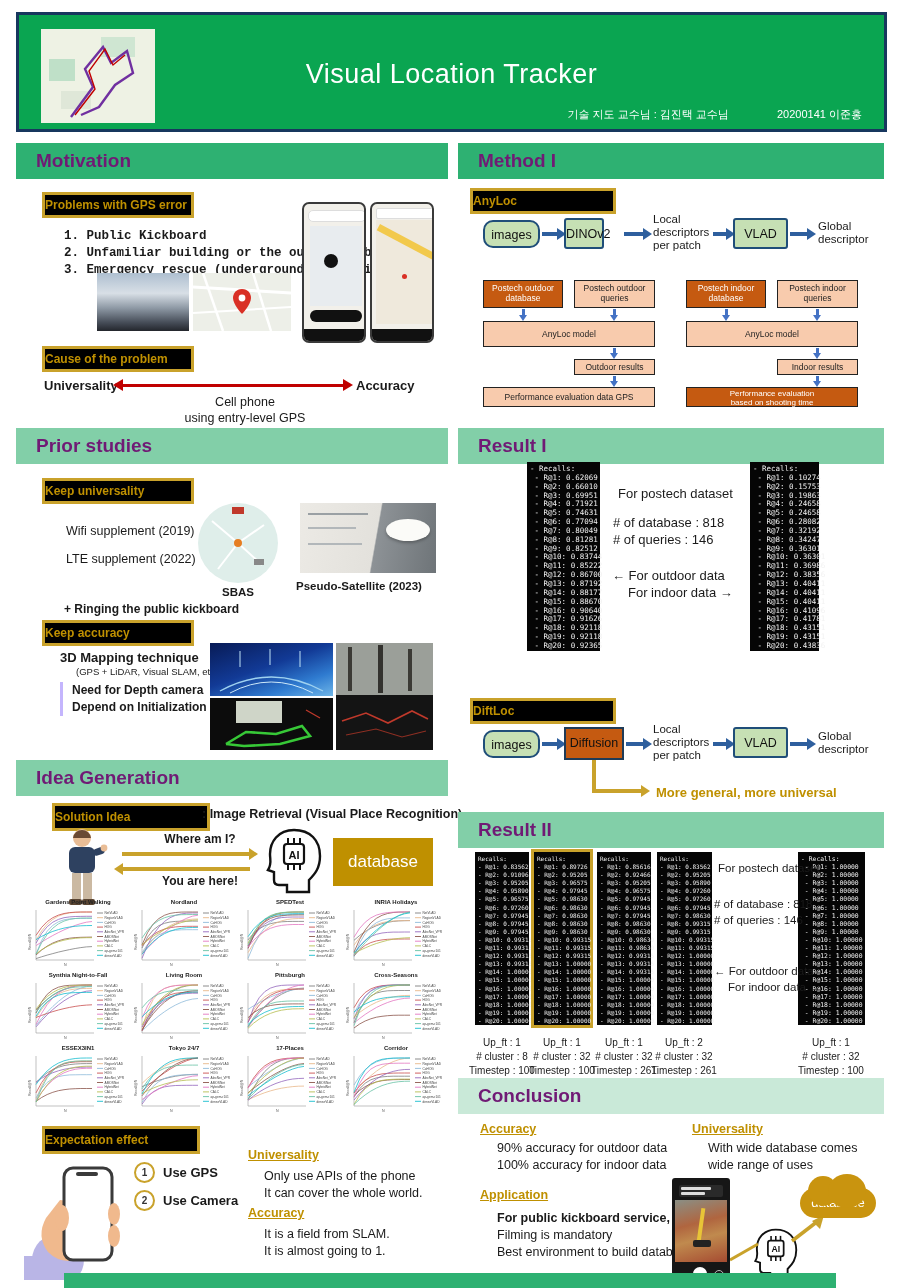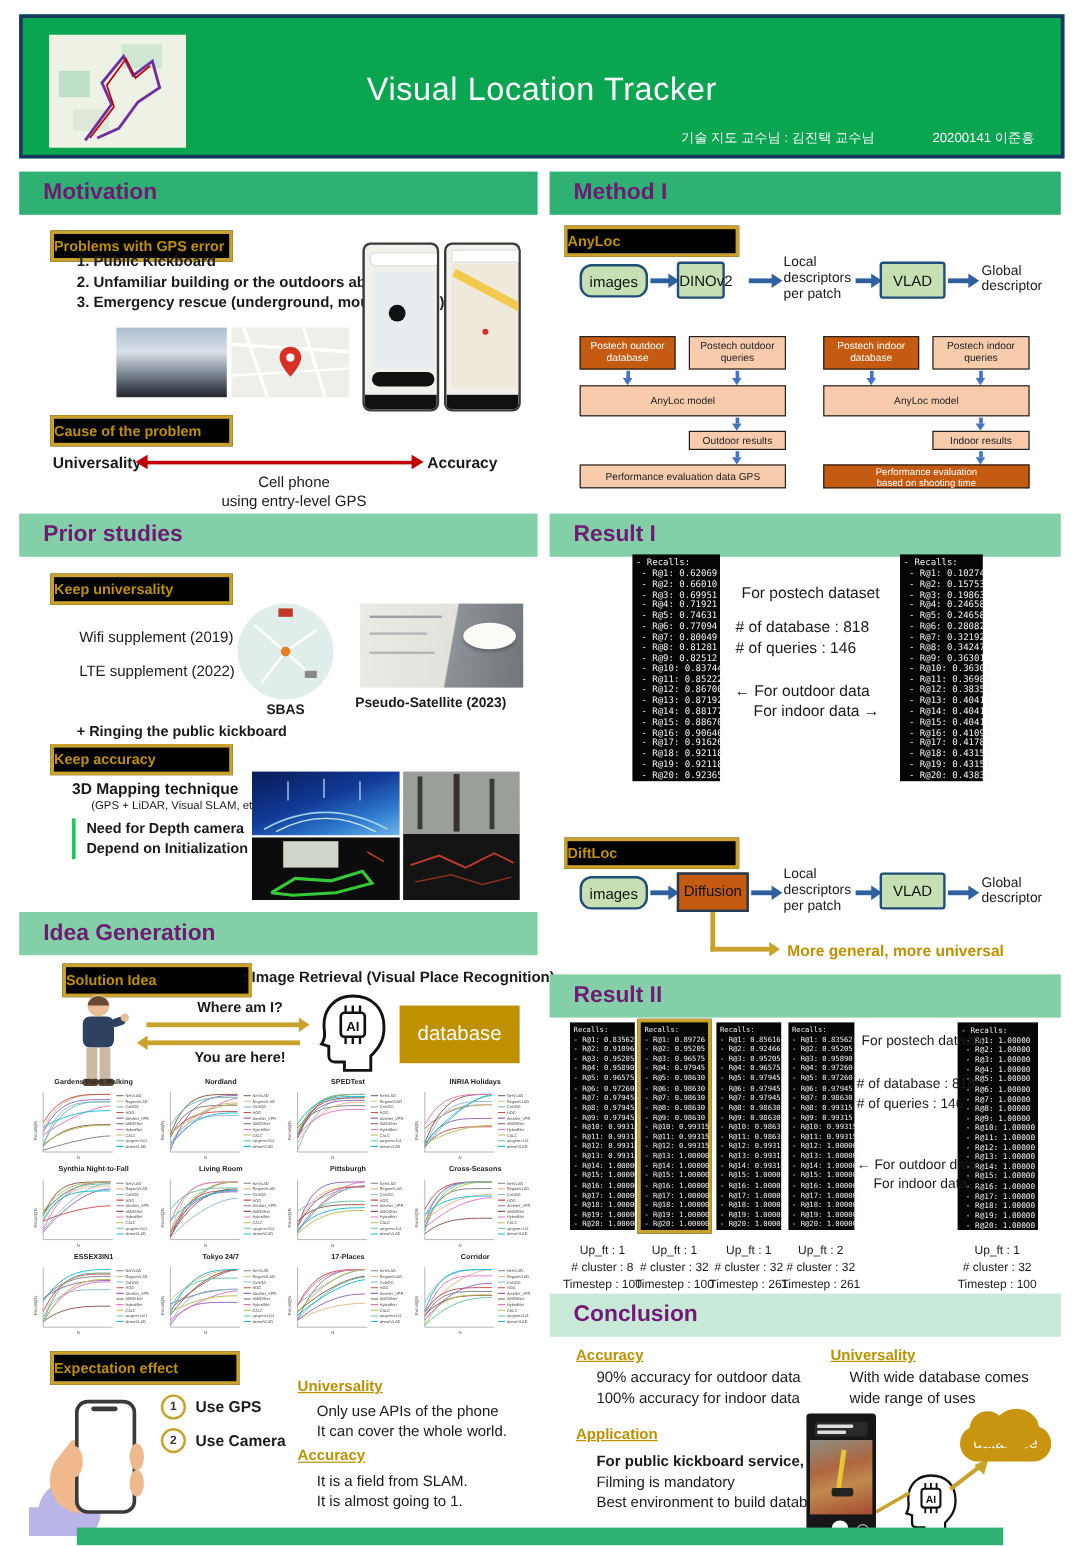--- a/index.html
+++ b/index.html
@@ -91,21 +91,21 @@
     <div class="abs banner-title">Visual Location Tracker</div>
     <div class="abs banner-sub">
       <span>기술 지도 교수님 : 김진택 교수님</span>
       <span style="display:inline-block;width:42px;"></span>
       <span>20200141 이준홍</span>
     </div>
   </div>
 
   <div class="abs bar bar-dark wL" style="top:143px;">Motivation</div>
   <div class="abs goldbox" style="left:42px;top:192px;width:146px;height:20px;">Problems with GPS error</div>
-  <div class="abs lines tb" style="left:64px;top:210px;width:380px;">
+  <div class="abs lines tb" style="left:64px;top:228px;width:380px;font-family:Liberation Mono, monospace;">
       <div>1. Public Kickboard</div>
       <div>2. Unfamiliar building or the outdoors abroad</div>
       <div>3. Emergency rescue (underground, mountain, etc.)</div>
     </div>
   <div class="abs ph img-airport" style="left:97px;top:273px;width:92px;height:58px;"></div>
   <div class="abs ph img-mappin" style="left:193px;top:273px;width:98px;height:58px;">
     <svg width="98" height="58" viewBox="0 0 98 58">
       <rect width="98" height="58" fill="#edefe8"></rect>
       <line x1="0" y1="14" x2="98" y2="20" stroke="#fff" stroke-width="3"></line>
       <line x1="10" y1="0" x2="30" y2="58" stroke="#fff" stroke-width="2.5"></line>
@@ -157,21 +157,21 @@
     <div class="abs" style="left:86px;top:16px;width:44px;height:22px;background:#fbfbf8;border-radius:50%;box-shadow:0 2px 3px rgba(0,0,0,.25);"></div>
     <div class="abs" style="left:8px;top:10px;width:60px;height:2px;background:#9aa0a4;"></div>
     <div class="abs" style="left:8px;top:24px;width:48px;height:2px;background:#b2b7ba;"></div>
     <div class="abs" style="left:8px;top:40px;width:54px;height:2px;background:#b2b7ba;"></div>
   </div>
   <div class="abs tb" style="left:296px;top:580px;width:144px;text-align:left;font-size:11.5px;">Pseudo-Satellite (2023)</div>
   <div class="abs tb" style="left:64px;top:602px;font-size:12px;">+ Ringing the public kickboard</div>
   <div class="abs goldbox" style="left:42px;top:620px;width:146px;height:20px;">Keep accuracy</div>
   <div class="abs tb" style="left:60px;top:650px;font-size:13px;">3D Mapping technique</div>
   <div class="abs t" style="left:76px;top:666px;font-size:9.5px;">(GPS + LiDAR, Visual SLAM, etc.)</div>
-  <div class="abs lines tb" style="left:60px;top:682px;border-left:3px solid #22c55e;padding-left:9px;font-size:12px;">
+  <div class="abs lines tb" style="left:60px;top:682px;border-left:3px solid #c4b5fd;padding-left:9px;font-size:12px;">
       <div>Need for Depth camera</div>
       <div>Depend on Initialization</div>
     </div>
   <div class="abs ph img-lidar1" style="left:210px;top:643px;width:123px;height:53px;">
     <svg width="123" height="53" viewBox="0 0 123 53">
       <path d="M10 48 Q61 20 113 48" fill="none" stroke="#9fd2f0" stroke-width="1.4"></path>
       <path d="M20 50 Q61 28 103 50" fill="none" stroke="#cde9fa" stroke-width="1"></path>
       <line x1="30" y1="8" x2="30" y2="24" stroke="#bfe3f7" stroke-width="1"></line>
       <line x1="60" y1="6" x2="60" y2="22" stroke="#bfe3f7" stroke-width="1"></line>
       <line x1="90" y1="8" x2="90" y2="24" stroke="#bfe3f7" stroke-width="1"></line>

